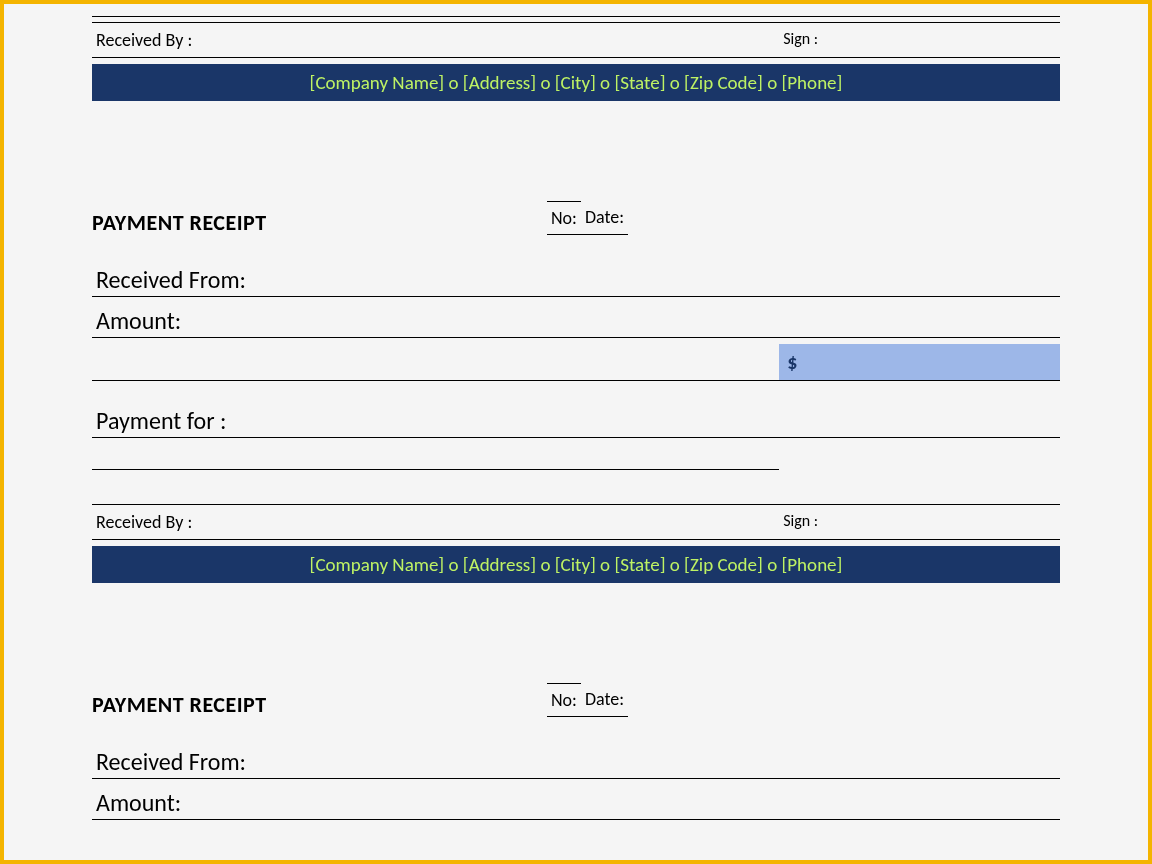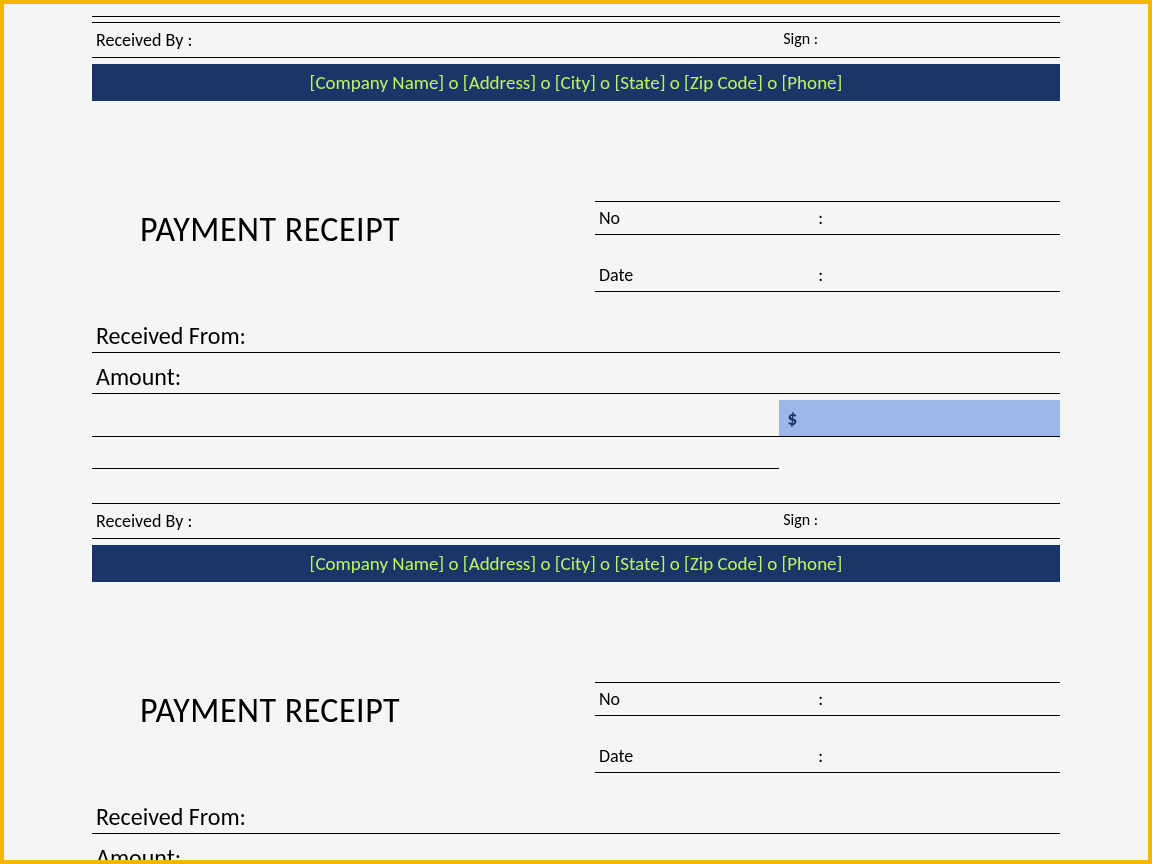--- a/index.html
+++ b/index.html
@@ -46,31 +46,29 @@
     .receipt-block {
       margin-top: 100px;
     }
     .receipt-header {
       display: flex;
       align-items: flex-start;
       width: 100%;
     }
     .receipt-title {
       flex: 0 0 47%;
-      font-size: 34px;
-      font-weight: 400;
+      font-size: 22px;
+      font-weight: 700;
       letter-spacing: 0.5px;
       padding-top: 8px;
-      margin-left: 48px;
     }
     .receipt-meta {
       flex: 1;
       display: flex;
-      flex-direction: column;
-      gap: 24px;
+      flex-direction: row;
     }
     .meta-row {
       display: flex;
       border-bottom: 1px solid #000;
       padding: 5px 4px;
       font-size: 18px;
     }
     .meta-row:first-child { border-top: 1px solid #000; }
     .meta-label { flex: 0 0 48%; }
     .meta-colon { }
@@ -145,20 +143,21 @@
     </div>
 
     <div class="form-field">Received From:</div>
     <div class="form-field tight">Amount:</div>
 
     <div class="amount-wrap">
       <div class="amount-desc"></div>
       <div class="amount-box">$</div>
     </div>
 
+    <div class="form-field" style="margin-top:22px;">Payment for :</div>
     <div class="payment-blank"></div>
 
     <div class="signature-row" style="margin-top:34px;">
       <div class="signature-left">Received By :</div>
       <div class="signature-right">Sign :</div>
     </div>
     <div class="company-footer">[Company Name] o [Address] o [City] o [State] o [Zip Code] o [Phone]</div>
   </div>
 
   <div class="receipt-block">

